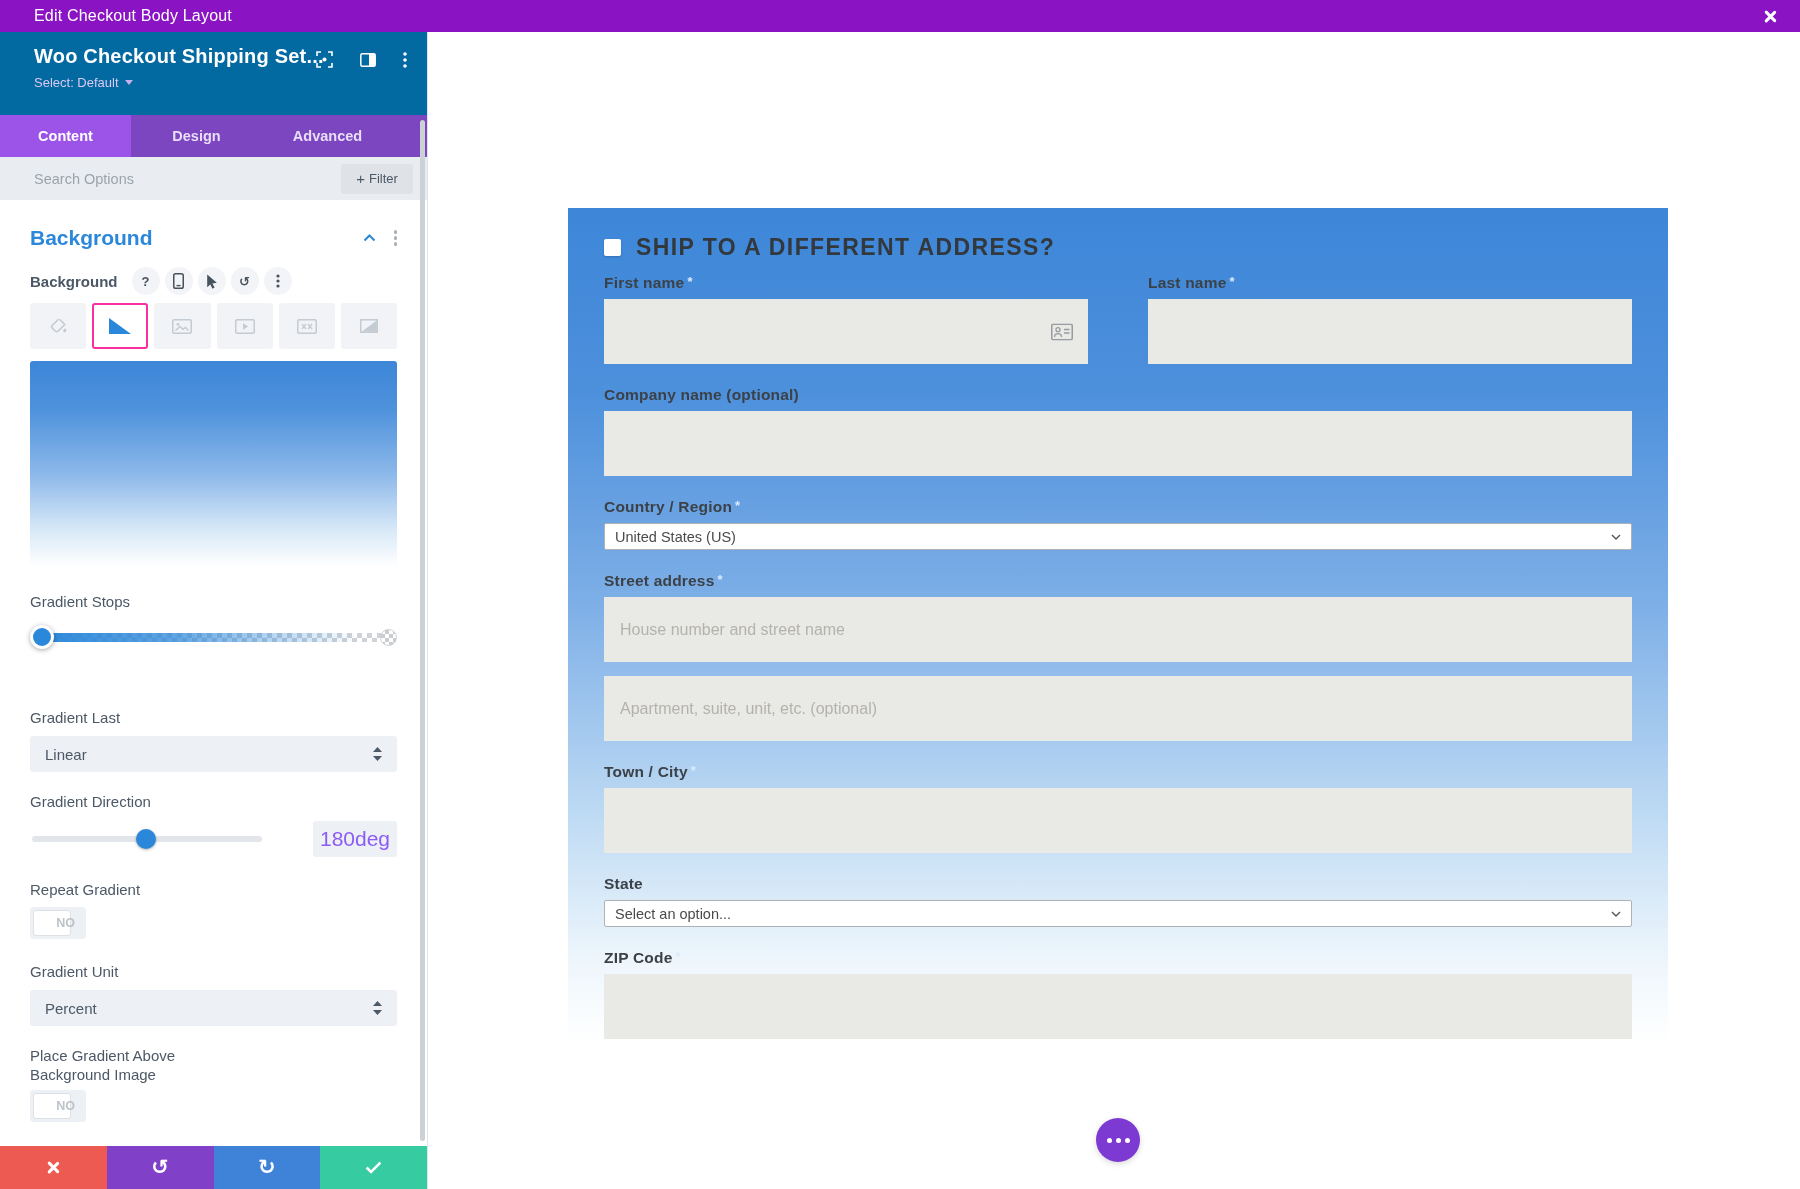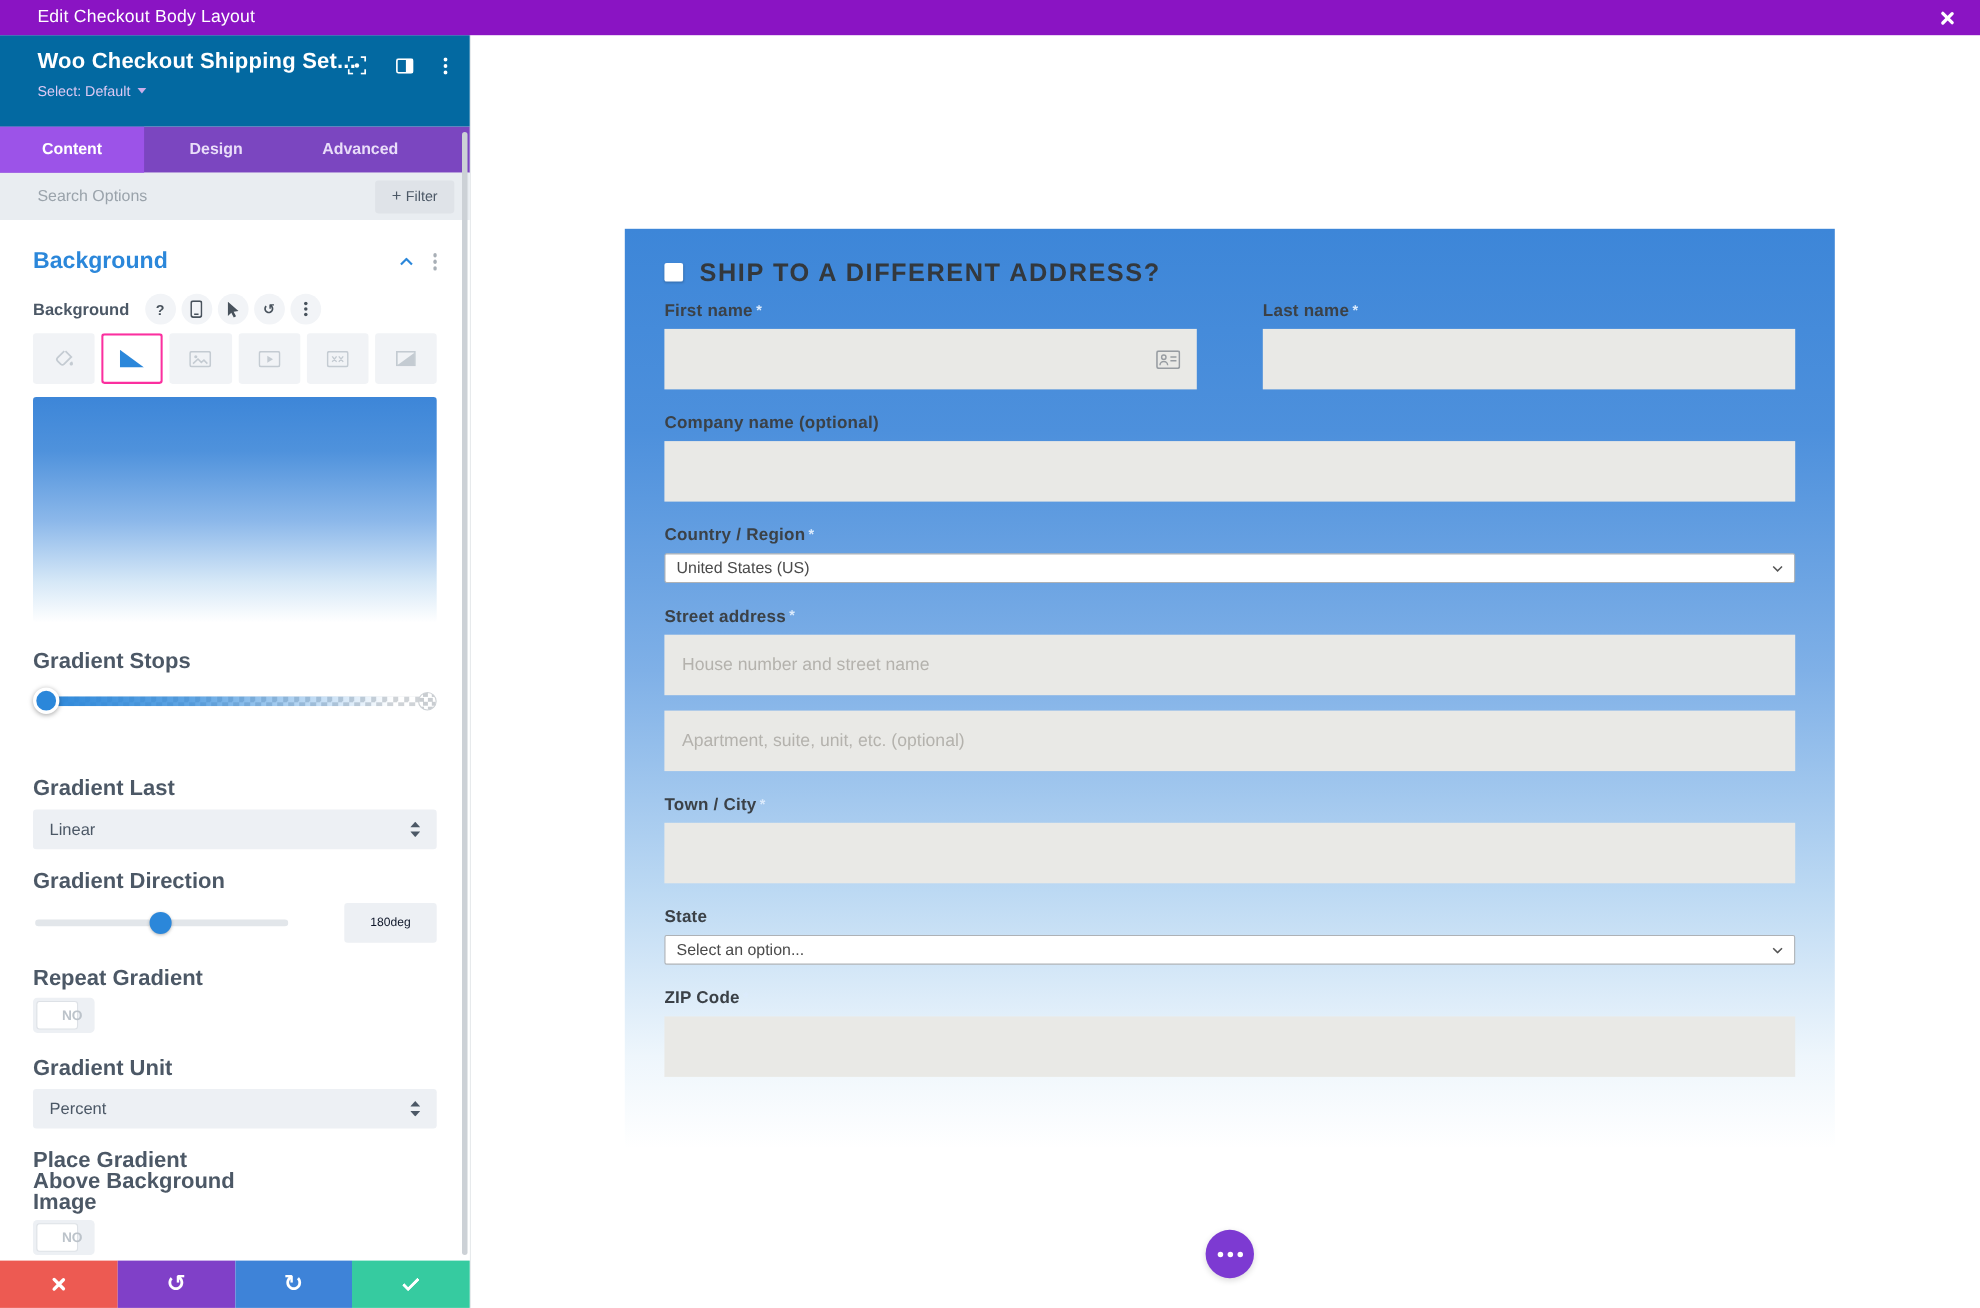--- a/index.html
+++ b/index.html
@@ -48,37 +48,37 @@
   .opt-row-label{font-size:15px;font-weight:bold;color:#4c5866;margin-right:14px}
   .cbtn{width:28px;height:28px;border-radius:50%;background:#f2f4f7;display:flex;align-items:center;justify-content:center;margin-right:5px;cursor:pointer;color:#48525c;font-size:13px;font-weight:bold}
   .glyph{font-family:"DejaVu Sans",sans-serif;font-weight:bold}
 
   .bgtype-row{margin-top:8px;height:46px;display:flex;gap:6px}
   .bgtype{flex:1;background:#f1f3f6;border-radius:3px;display:flex;align-items:center;justify-content:center;cursor:pointer}
   .bgtype.selected{background:#fff;box-shadow:inset 0 0 0 2px #fb2f9f}
 
   .grad-preview{margin-top:12px;height:205px;border-radius:3px;background:linear-gradient(180deg,#3d86d8 0%,#4f92dc 24%,#8cb8ea 55%,#d6e8f7 82%,#ffffff 100%)}
 
-  .ctl-label{display:block;margin-top:23px;font-size:20px;font-weight:bold;color:#4c5866;line-height:19px}
+  .ctl-label{display:block;margin-top:23px;font-size:15px;font-weight:normal;color:#4c5866;line-height:19px}
   .lbl-stops{margin-top:26px}
   .lbl-type{margin-top:58px}
   .lbl-dir{margin-top:20px}
 
   .stops-slider{margin-top:13px;height:26px;position:relative}
   .stops-track{position:absolute;left:2px;right:10px;top:9px;height:9px;border-radius:5px;background-image:linear-gradient(to right,#2b87da 0%,rgba(43,135,218,.75) 40%,rgba(43,135,218,0) 92%),conic-gradient(#cfd3d7 0 25%,#fff 0 50%,#cfd3d7 0 75%,#fff 0);background-size:100% 100%,10px 10px;cursor:pointer}
   .stop-handle{position:absolute;left:0;top:1px;width:24px;height:24px;border-radius:50%;background:#2b87da;border:3px solid #fff;box-shadow:0 1px 5px rgba(0,0,0,.35);cursor:pointer}
   .stop-end{position:absolute;right:0;top:5px;width:17px;height:17px;border-radius:50%;border:1px solid #cdd1d5;background-image:conic-gradient(#c9cdd1 0 25%,#fff 0 50%,#c9cdd1 0 75%,#fff 0);background-size:8px 8px;cursor:pointer}
 
   .selectbox{margin-top:9px;height:36px;background:#edf0f4;border-radius:3px;display:flex;align-items:center;justify-content:space-between;padding:0 15px;font-size:15px;color:#4c5866;cursor:pointer}
 
   .dir-row{margin-top:10px;height:36px;display:flex;align-items:center}
   .dir-slider{position:relative;width:232px;height:36px;cursor:pointer}
   .dir-track{position:absolute;left:2px;right:0;top:15px;height:6px;border-radius:3px;background:#e2e6ea}
   .dir-handle{position:absolute;left:50%;top:8px;margin-left:-10px;width:20px;height:20px;border-radius:50%;background:#2b87da;box-shadow:0 1px 3px rgba(0,0,0,.3);cursor:pointer}
-  .dir-value{margin-left:auto;width:84px;height:36px;background:#edf0f4;border-radius:3px;color:#0f172a;font-size:11px;display:flex;align-items:center;justify-content:center;cursor:text}
+  .dir-value{margin-left:auto;width:84px;height:36px;background:#edf0f4;border-radius:3px;color:#8b5cf6;font-size:21px;display:flex;align-items:center;justify-content:center;cursor:text}
 
   .toggle{margin-top:8px;width:56px;height:32px;background:#edf0f4;border-radius:4px;position:relative;cursor:pointer}
   .knob{position:absolute;left:3px;top:3px;width:38px;height:26px;background:#fff;border:1px solid #dde1e6;border-radius:3px}
   .toggle-txt{position:absolute;right:11px;top:0;line-height:32px;font-size:12.5px;font-weight:bold;color:#bcc3ca}
   .lbl-place{width:200px}
 
   .panel-scrollbar{position:absolute;right:2px;top:88px;bottom:48px;width:5px;border-radius:3px;background:#ccd1d6;cursor:pointer}
 
   .panel-footer{position:absolute;left:0;right:0;bottom:0;height:43px;display:flex}
   .pf-btn{flex:1;display:flex;align-items:center;justify-content:center;border:none;cursor:pointer}
@@ -90,21 +90,21 @@
   .preview{position:absolute;left:428px;top:32px;right:0;bottom:0;background:#fff}
   .checkout{position:absolute;left:140px;top:176px;width:1100px;height:836px;padding:24px 36px;background:linear-gradient(180deg,#3d86d8 0%,#4d90dc 22%,#7fb0e7 48%,#bcd9f3 72%,#eef6fc 90%,#ffffff 100%)}
   .heading-row{display:flex;align-items:center;gap:15px;margin-bottom:12px;height:30px}
   .cbox{width:17px;height:17px;background:#fff;border-radius:2px;box-shadow:0 1px 2px rgba(0,0,0,.18);cursor:pointer}
   .co-heading{font-size:23px;font-weight:bold;color:#33383d;letter-spacing:1.4px}
   .frow{margin-bottom:22px}
   .half-row{display:flex;gap:60px}
   .half{flex:1}
   .flabel{display:block;font-size:15.5px;font-weight:bold;color:#3b4147;letter-spacing:.2px;margin-bottom:7px}
   .req{color:#dcebfc;font-size:13px;margin-left:3px;vertical-align:top;font-weight:bold}
-  .tinput{width:100%;height:55px;background:#e9e9e6;border:none;font-size:16px;color:#555;padding:0 16px;outline:none;font-family:"Liberation Sans",sans-serif}
+  .tinput{width:100%;height:65px;background:#e9e9e6;border:none;font-size:16px;color:#555;padding:0 16px;outline:none;font-family:"Liberation Sans",sans-serif}
   .tinput::placeholder{color:#b4b2ad}
   .input-wrap{position:relative}
   .contact-icon{position:absolute;right:15px;top:50%;transform:translateY(-50%);display:flex}
   .street2{margin-top:14px}
   .nselect{height:27px;background:#fff;border:1px solid #aeb2b6;border-radius:2px;display:flex;align-items:center;justify-content:space-between;padding:0 10px;font-size:14.5px;color:#4a4a4a;cursor:pointer}
   .fab{position:absolute;left:668px;top:1086px;width:44px;height:44px;border-radius:50%;background:#7d3ad2;border:none;display:flex;align-items:center;justify-content:center;gap:4px;cursor:pointer;box-shadow:0 2px 6px rgba(0,0,0,.15)}
   .fab .dot{width:5px;height:5px;border-radius:50%;background:#fff}
 </style>
 </head>
 <body>

